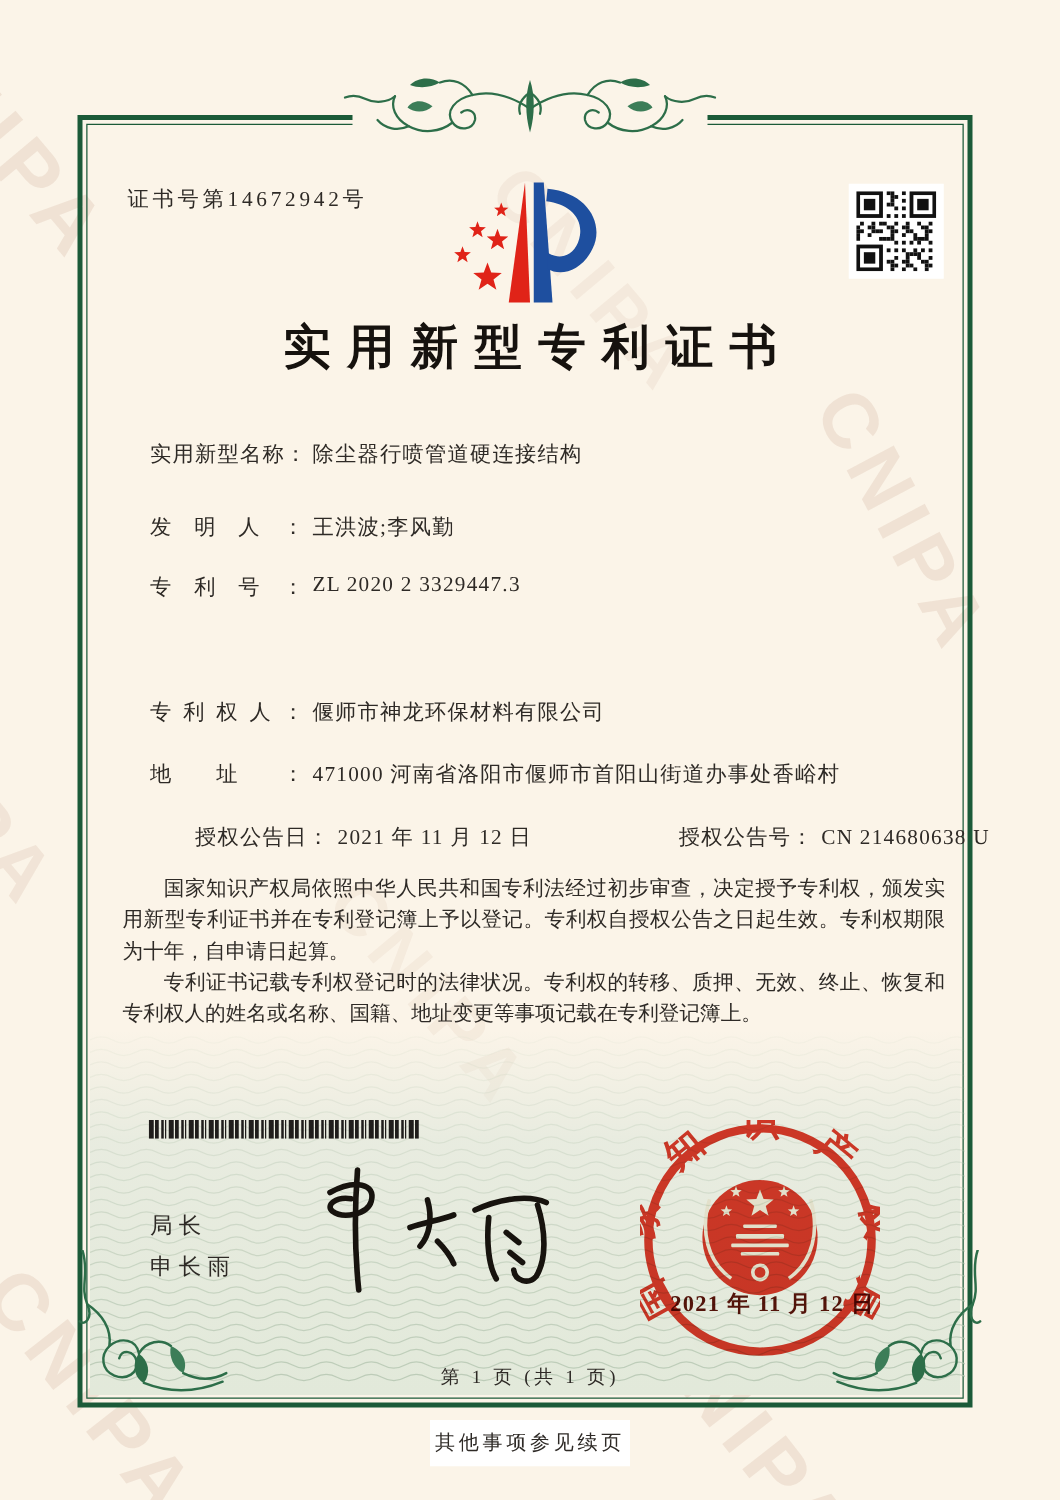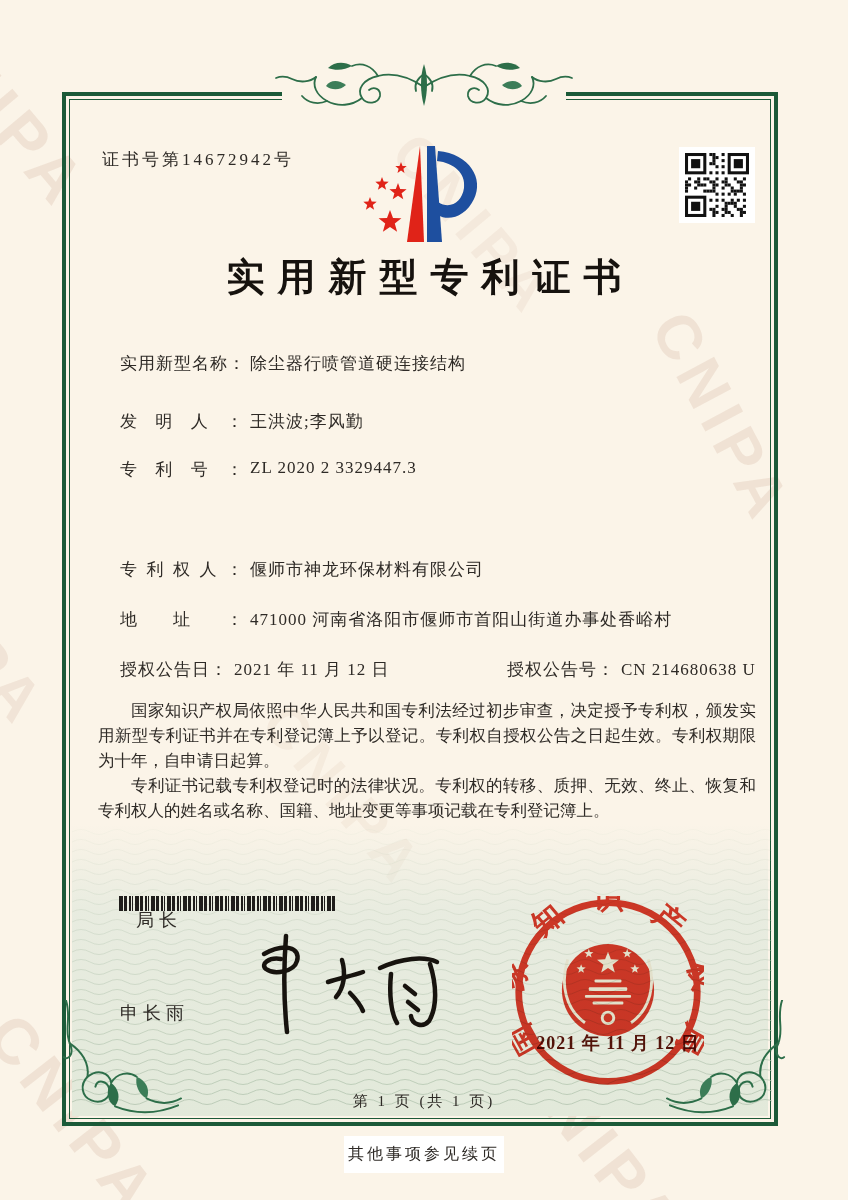--- a/index.html
+++ b/index.html
@@ -21,29 +21,29 @@
   #cert-no{position:absolute;left:102px;top:148px;font-size:17px;letter-spacing:3px;z-index:4;}
   #title{position:absolute;left:0;top:252px;width:100%;text-align:center;font-size:38px;
       font-weight:bold;letter-spacing:13px;padding-left:13px;box-sizing:border-box;color:#16120e;z-index:4;}
   #qr-wrap{position:absolute;left:679px;top:147px;width:76px;height:76px;background:#fff;z-index:4;}
   #logo{position:absolute;left:356px;top:142px;z-index:4;}
   
   .frow{position:absolute;left:120px;font-size:17px;white-space:nowrap;z-index:4;}
   .flabel{display:inline-block;width:124px;text-align:justify;text-align-last:justify;
       letter-spacing:1px;vertical-align:top;}
   .fval{margin-left:6px;letter-spacing:1px;}
-  .glabel{letter-spacing:1px;}
+  .glabel{letter-spacing:1px;margin-left:36px;}
   #grant-no{position:absolute;left:387px;top:0;}
   
   #body-text{position:absolute;left:98px;top:698px;width:658px;font-size:16.5px;
       line-height:25px;text-align:justify;z-index:4;}
   #body-text p{margin:0;text-indent:33px;}
   
   #barcode{position:absolute;left:119px;top:896px;width:218px;height:15px;z-index:4;}
-  #sig-title{position:absolute;left:120px;top:908px;font-size:18px;letter-spacing:5px;z-index:4;margin-left:16px;}
+  #sig-title{position:absolute;left:120px;top:968px;font-size:18px;letter-spacing:5px;z-index:4;}
   #sig-name{position:absolute;left:120px;top:1001px;font-size:18px;letter-spacing:5px;z-index:4;}
   #signature{position:absolute;left:250px;top:930px;z-index:4;}
   #seal{position:absolute;left:512px;top:896px;width:192px;height:192px;z-index:5;
       mix-blend-mode:multiply;opacity:.93;}
   #seal-date{position:absolute;left:524px;top:1031px;width:188px;text-align:center;
       font-size:18px;color:#5d150b;letter-spacing:1px;z-index:6;font-weight:bold;
       mix-blend-mode:multiply;}
   #page-num{position:absolute;left:0;top:1092px;width:100%;text-align:center;
       font-size:15px;letter-spacing:3px;z-index:4;}
   #cont-note{position:absolute;left:50%;transform:translateX(-50%);top:1136px;

